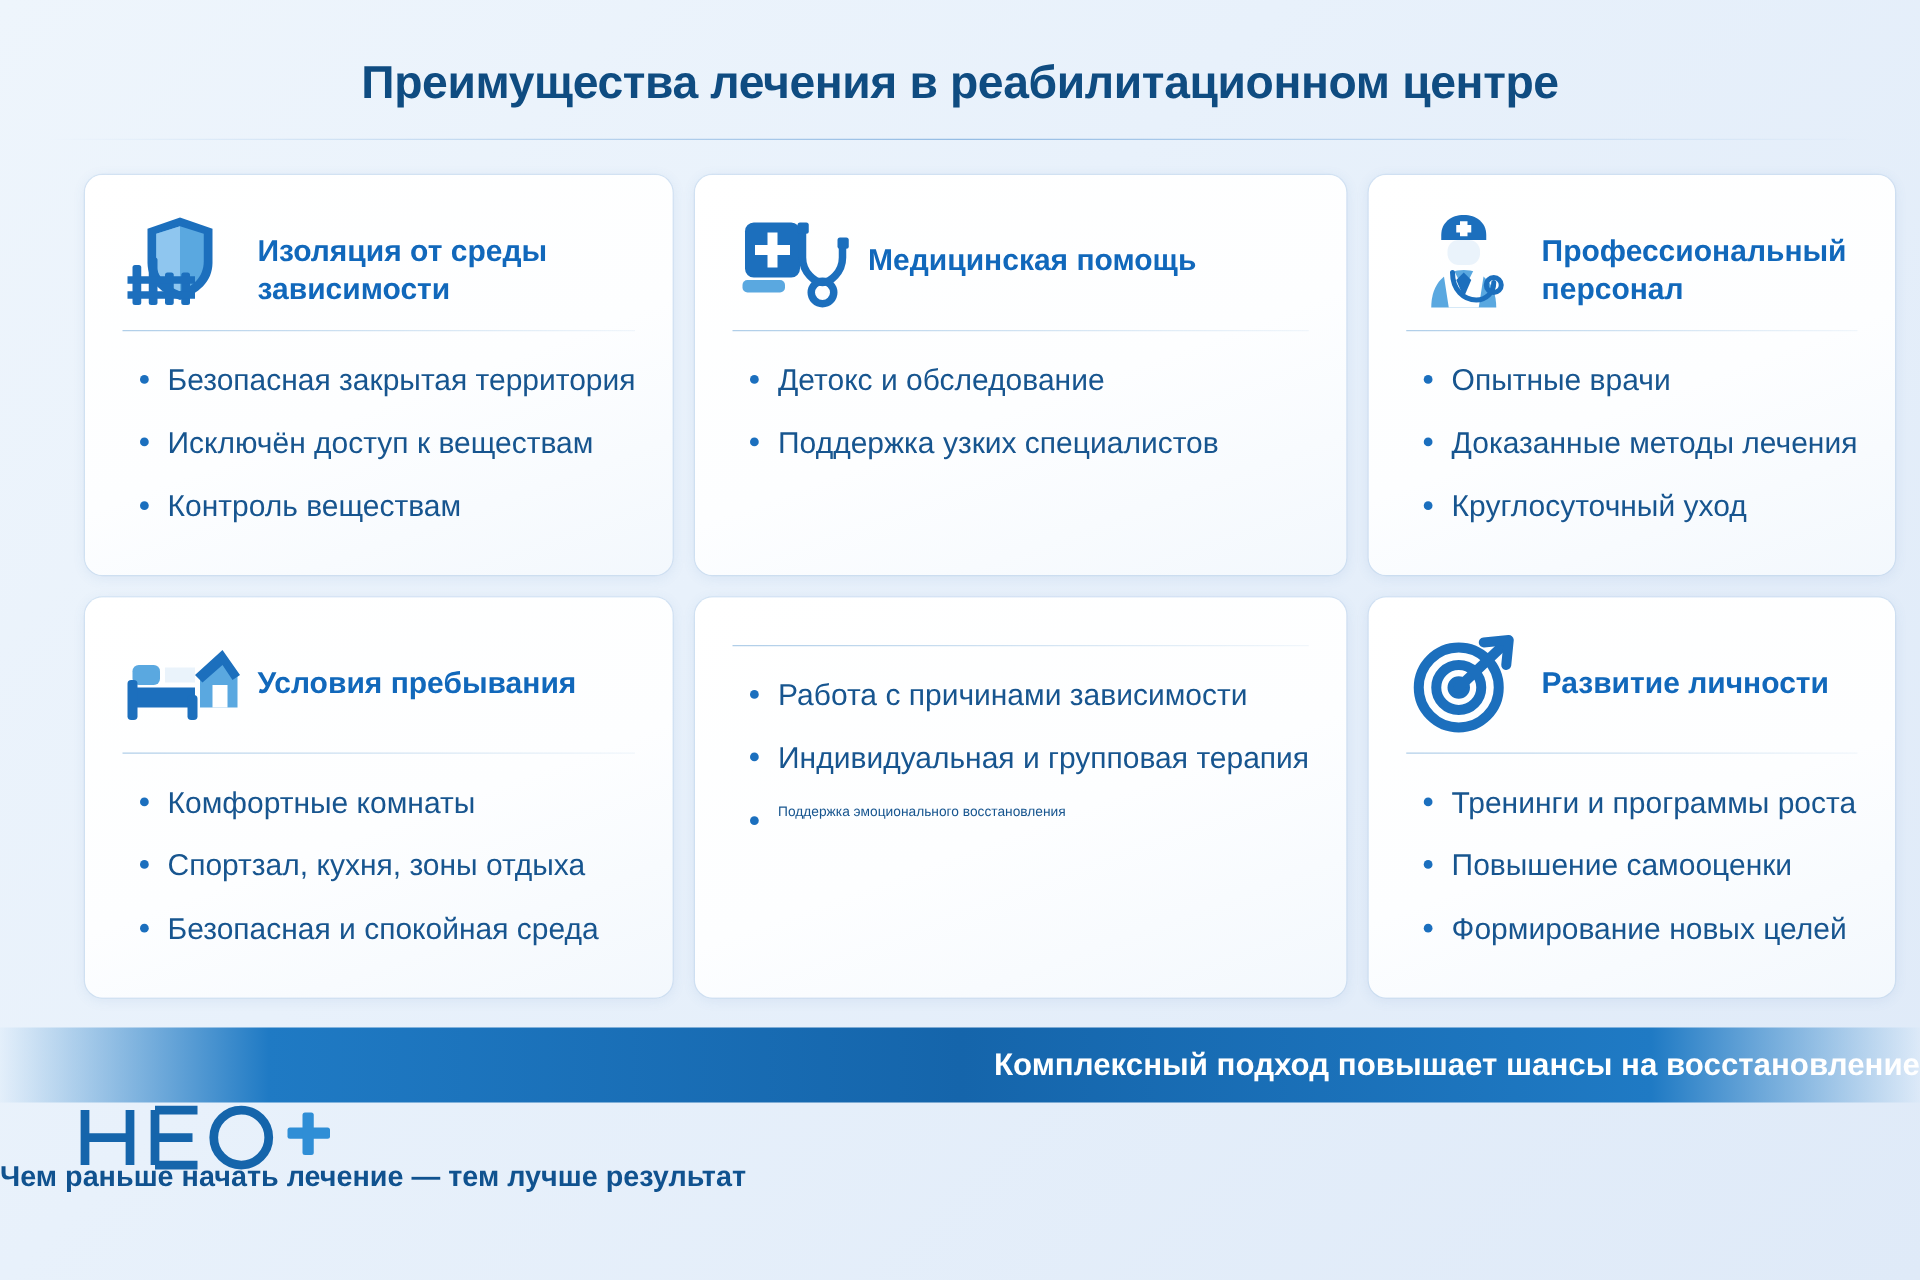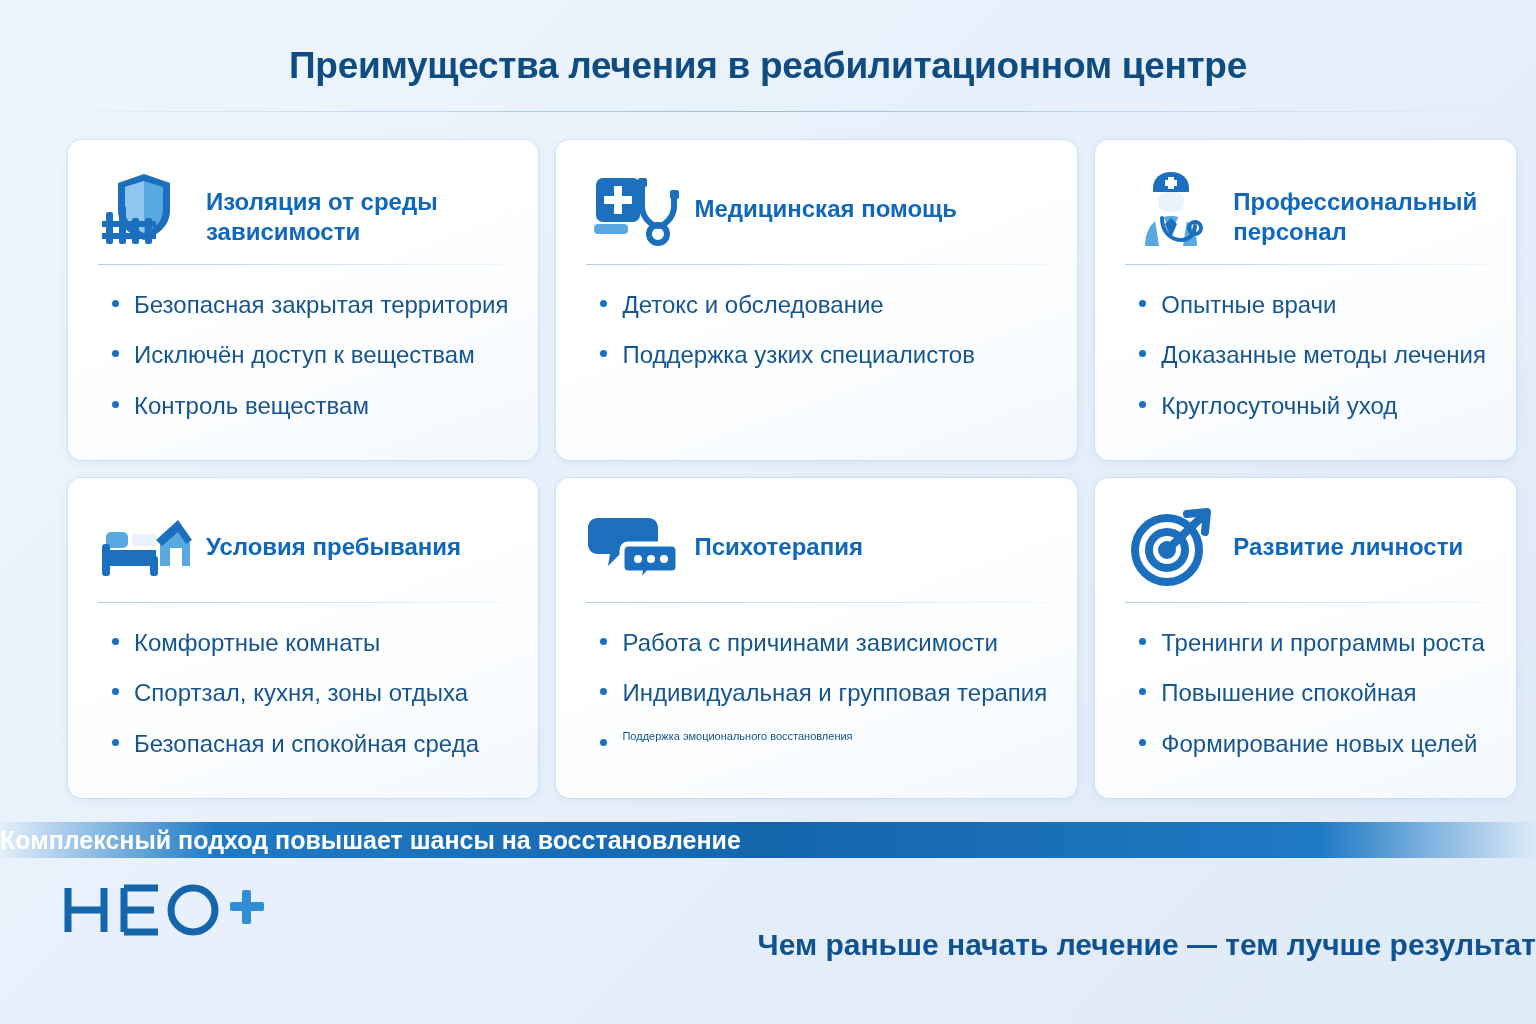--- a/index.html
+++ b/index.html
@@ -107,38 +107,38 @@
     border-radius: 50%;
     background: #1b6fbe;
   }
 
   
   .banner {
     position: absolute;
     left: 0;
     right: 0;
     top: 822px;
-    height: 36px;
+    height: 60px;
     background: linear-gradient(to right, rgba(210,230,248,0.25) 0%, #1f7ac4 14%, #1565ab 50%, #1f7ac4 86%, rgba(210,230,248,0.25) 100%);
     display: flex;
     align-items: center;
-    justify-content: flex-start;
+    justify-content: flex-end;
   }
   .banner-text {
     color: #ffffff;
     font-size: 25px;
     font-weight: bold;
   }
   .subnote {
     position: absolute;
     left: 0;
     right: 0;
     top: 895px;
-    text-align: right;
-    font-size: 30px;
+    text-align: left;
+    font-size: 23px;
     font-weight: bold;
     color: #10528f;
     margin-top: 33px;
   }
 
   
   .logo {
     position: absolute;
     left: 58px;
     top: 880px;
@@ -259,36 +259,20 @@
       </div>
       <div class="head-rule"></div>
       <ul class="bullets">
         <li>Комфортные комнаты</li>
         <li>Спортзал, кухня, зоны отдыха</li>
         <li>Безопасная и спокойная среда</li>
       </ul>
     </div>
 
     <div class="card">
-      <div class="card-head">
-        <span class="icon-wrap">
-          <svg width="92" height="86" viewBox="0 0 92 86">
-            <g>
-              <path d="M12 14 L62 14 C68 14 72 18 72 24 L72 40 C72 46 68 50 62 50 L34 50 L22 62 L24 50 L12 50 C6 50 2 46 2 40 L2 24 C2 18 6 14 12 14 Z" fill="#1c6fbd"></path>
-              <path d="M42 40 L86 40 C90 40 92 43 92 47 L92 62 C92 66 90 69 86 69 L62 69 L52 80 L54 69 L42 69 C38 69 36 66 36 62 L36 47 C36 43 38 40 42 40 Z" fill="#1c6fbd" stroke="#ffffff" stroke-width="5"></path>
-              <g fill="#ffffff">
-                <circle cx="52" cy="55" r="4"></circle>
-                <circle cx="65" cy="55" r="4"></circle>
-                <circle cx="78" cy="55" r="4"></circle>
-              </g>
-            </g>
-          </svg>
-        </span>
-        <div class="card-title">Психотерапия</div>
-      </div>
       <div class="head-rule"></div>
       <ul class="bullets">
         <li>Работа с причинами зависимости</li>
         <li>Индивидуальная и групповая терапия</li>
         <li class="small">Поддержка эмоционального восстановления</li>
       </ul>
     </div>
 
     <div class="card">
       <div class="card-head">
@@ -301,21 +285,21 @@
               <path d="M42 46 L80 10" stroke-width="8" stroke-linecap="round"></path>
               <path d="M62 10 L82 8 L80 28" stroke-width="8" stroke-linecap="round" stroke-linejoin="round"></path>
             </g>
           </svg>
         </span>
         <div class="card-title">Развитие личности</div>
       </div>
       <div class="head-rule"></div>
       <ul class="bullets">
         <li>Тренинги и программы роста</li>
-        <li>Повышение спокойная</li>
+        <li>Повышение самооценки</li>
         <li>Формирование новых целей</li>
       </ul>
     </div>
 
   </div>
 
   <div class="banner">
     <span class="banner-text">Комплексный подход повышает шансы на восстановление</span>
   </div>
 

